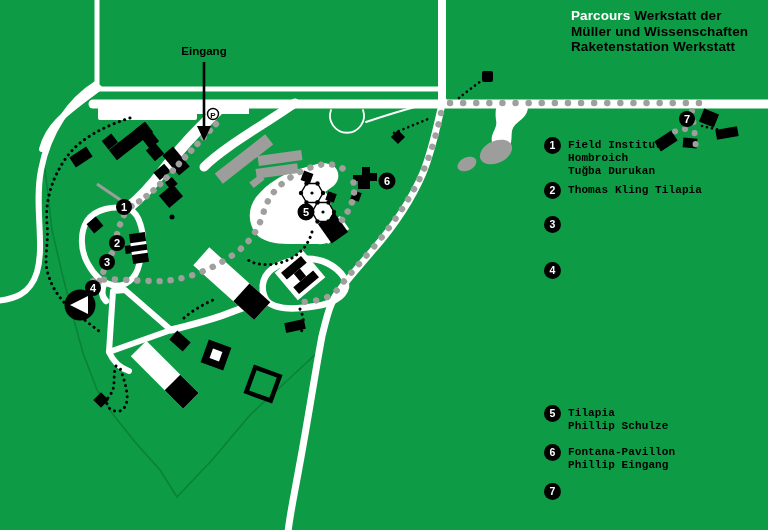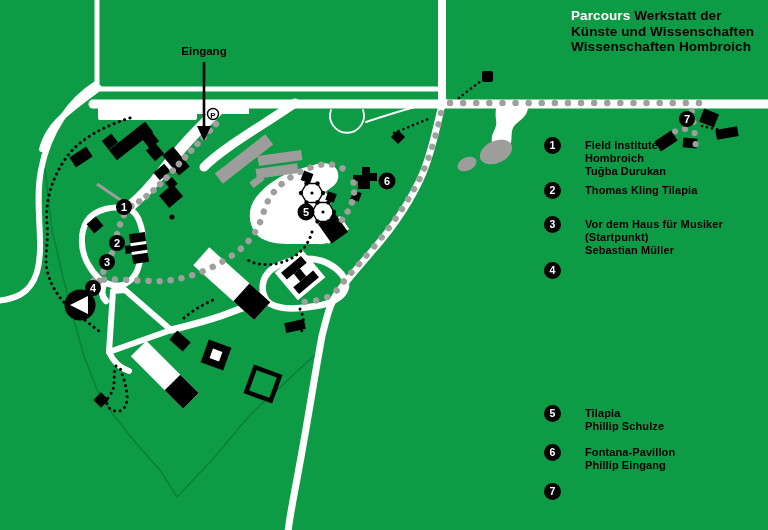--- a/index.html
+++ b/index.html
@@ -7,22 +7,22 @@
          font-family:"Liberation Sans","DejaVu Sans",sans-serif;}
   #map-svg{position:absolute;left:0;top:0;}
   
   #title{position:absolute;left:540px;top:8px;width:225px;font-size:13.5px;line-height:15.5px;
          font-weight:700;color:#000;letter-spacing:.1px;margin-left:31px;}
   #title .hl{color:#ffffff;}
   
   .li{position:absolute;left:544px;width:224px;}
   .ln{position:absolute;left:0;top:-2px;width:17px;height:17px;border-radius:50%;background:#000;
       color:#fff;font-size:10.5px;font-weight:700;text-align:center;line-height:17px;}
-  .lt{margin-left:41px;font-size:11px;line-height:13px;font-weight:700;color:#000;
-      white-space:pre-line;letter-spacing:.1px;}
+  .lt{margin-left:24px;font-size:11px;line-height:13px;font-weight:700;color:#000;
+      white-space:pre-line;letter-spacing:.1px;font-family:Liberation Mono, monospace;}
   text{font-family:"Liberation Sans","DejaVu Sans",sans-serif;}
 </style>
 </head>
 <body>
 
 <div id="stage">
 
 <svg id="map-svg" width="768" height="530" viewBox="0 0 768 530">
 
   <polyline points="44,160 52,230 62,273 72,313 83,353 97,390 112,413 135,442 160,470 177,497 212,460 250,415 290,378 320,350" fill="none" stroke="#0a8038" stroke-width="1.5"></polyline>
@@ -242,40 +242,37 @@
 
   <g>
     <text x="204" y="55" font-size="11.5" font-weight="bold" text-anchor="middle" fill="#000">Eingang</text>
     <line x1="204" y1="62" x2="204" y2="128" stroke="#000" stroke-width="2.6"></line>
     <polygon points="197,126 211,126 204,141" fill="#000"></polygon>
   </g>
 </svg>
 
   <div id="title">
     <span class="hl">Parcours</span><span> Werkstatt der</span><br>
-    <span>Künste und Wissenschaften</span><br>
-    <span>Wissenschaften Hombroich</span>
+    <span>Müller und Wissenschaften</span><br>
+    <span>Raketenstation Werkstatt</span>
   </div>
 
   <div>
     <div class="li" style="top:139px">
       <div class="ln">1</div>
       <div class="lt">Field Institute
 Hombroich
 Tuğba Durukan</div>
     </div>
     <div class="li" style="top:184px">
       <div class="ln">2</div>
       <div class="lt">Thomas Kling Tilapia</div>
     </div>
     <div class="li" style="top:218px">
       <div class="ln">3</div>
-      <div class="lt">Vor dem Haus für Musiker
-(Startpunkt)
-Sebastian Müller</div>
     </div>
     <div class="li" style="top:264px">
       <div class="ln">4</div>
     </div>
     <div class="li" style="top:407px">
       <div class="ln">5</div>
       <div class="lt">Tilapia
 Phillip Schulze</div>
     </div>
     <div class="li" style="top:446px">

